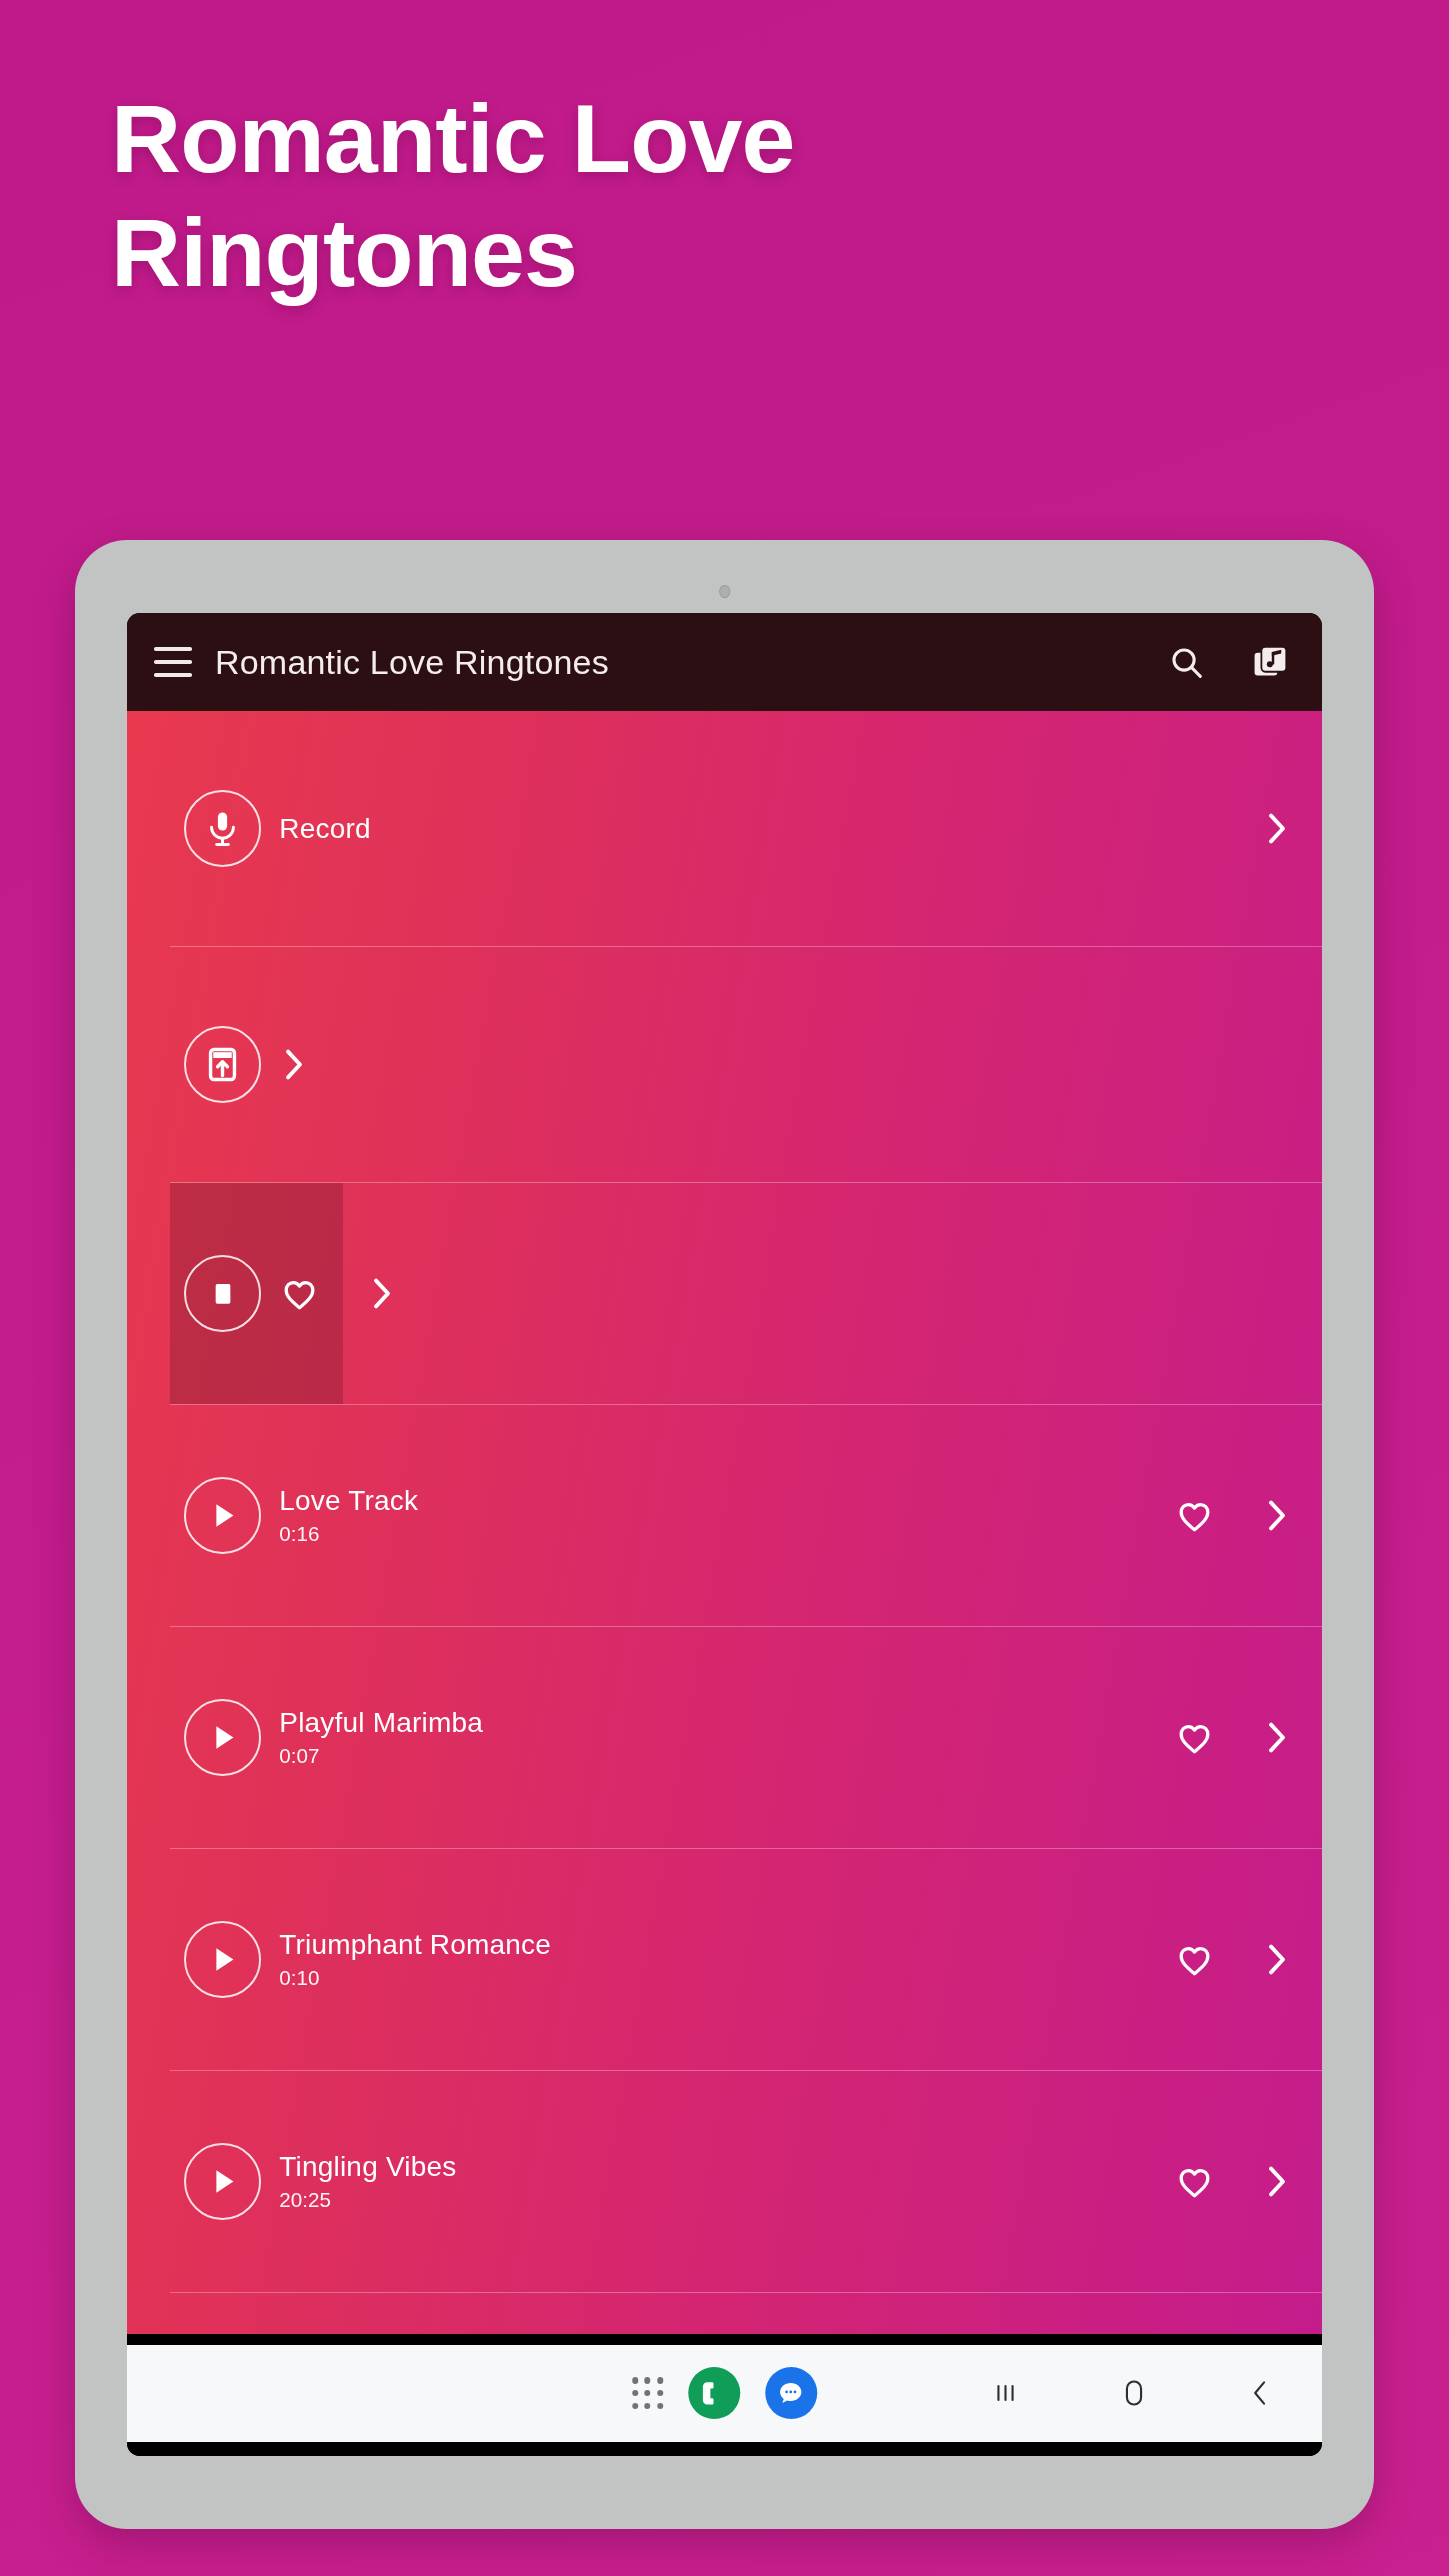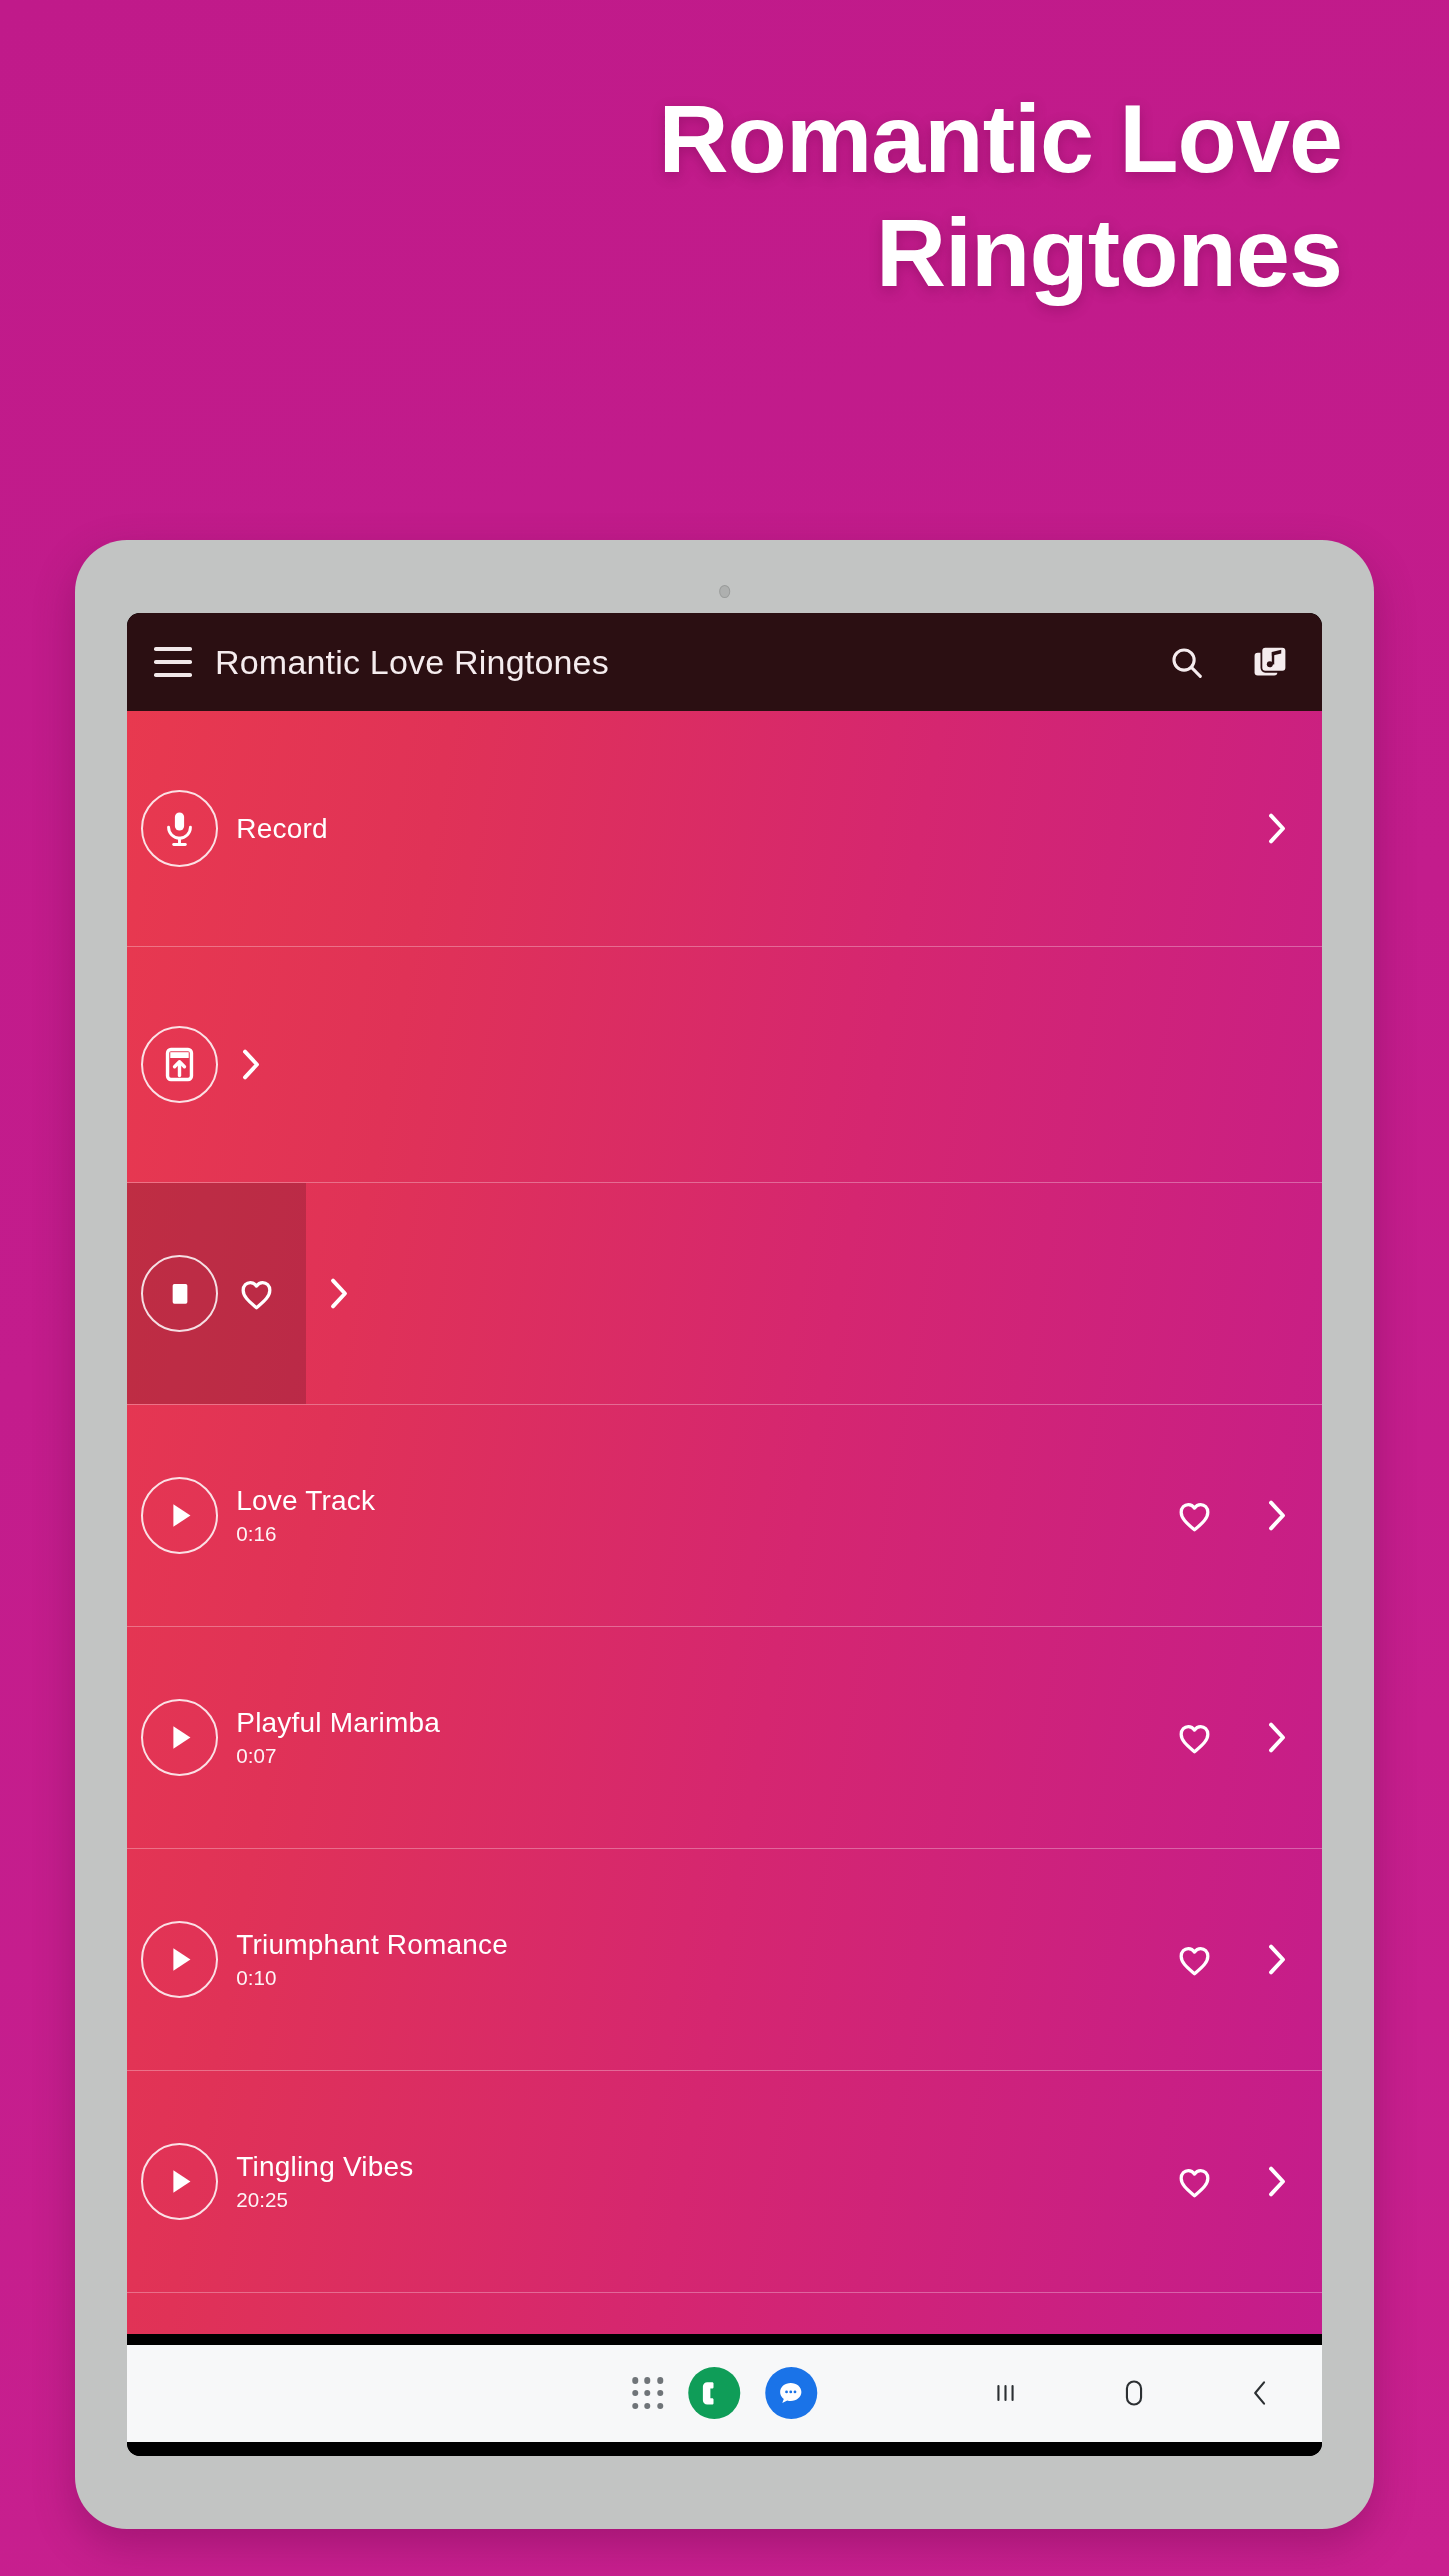--- a/index.html
+++ b/index.html
@@ -12,21 +12,21 @@
   body {
     font-family:"Liberation Sans", sans-serif;
     background: linear-gradient(160deg, #c01a8a 0%, #c31c8c 45%, #c9208f 100%);
     position:relative;
   }
 
   
   .promo {
     position:absolute;
     top:82px; left:4px; right:0;
-    text-align:right;
+    text-align:left;
     padding:0 107px;
   }
   .promo-title {
     font-size:97px;
     line-height:1.18;
     font-weight:bold;
     color:#ffffff;
     letter-spacing:-0.9px;
     text-shadow:0 3.6px 12.5px rgba(90,0,60,0.30);
   }
@@ -102,20 +102,21 @@
     position:relative;
     overflow:hidden;
   }
   .row {
     position:relative;
     display:flex;
     align-items:center;
     padding:0 30px 0 14.3px;
     border-bottom:1.8px solid rgba(255,255,255,0.30);
     overflow:hidden;
+    margin-left:43px;
   }
   .row.tall   { height:236px; }
   .row.track  { height:222px; }
 
   .row .progress {
     position:absolute;
     left:0; top:0; bottom:0;
     background:rgba(0,0,0,0.17);
     pointer-events:none;
   }

